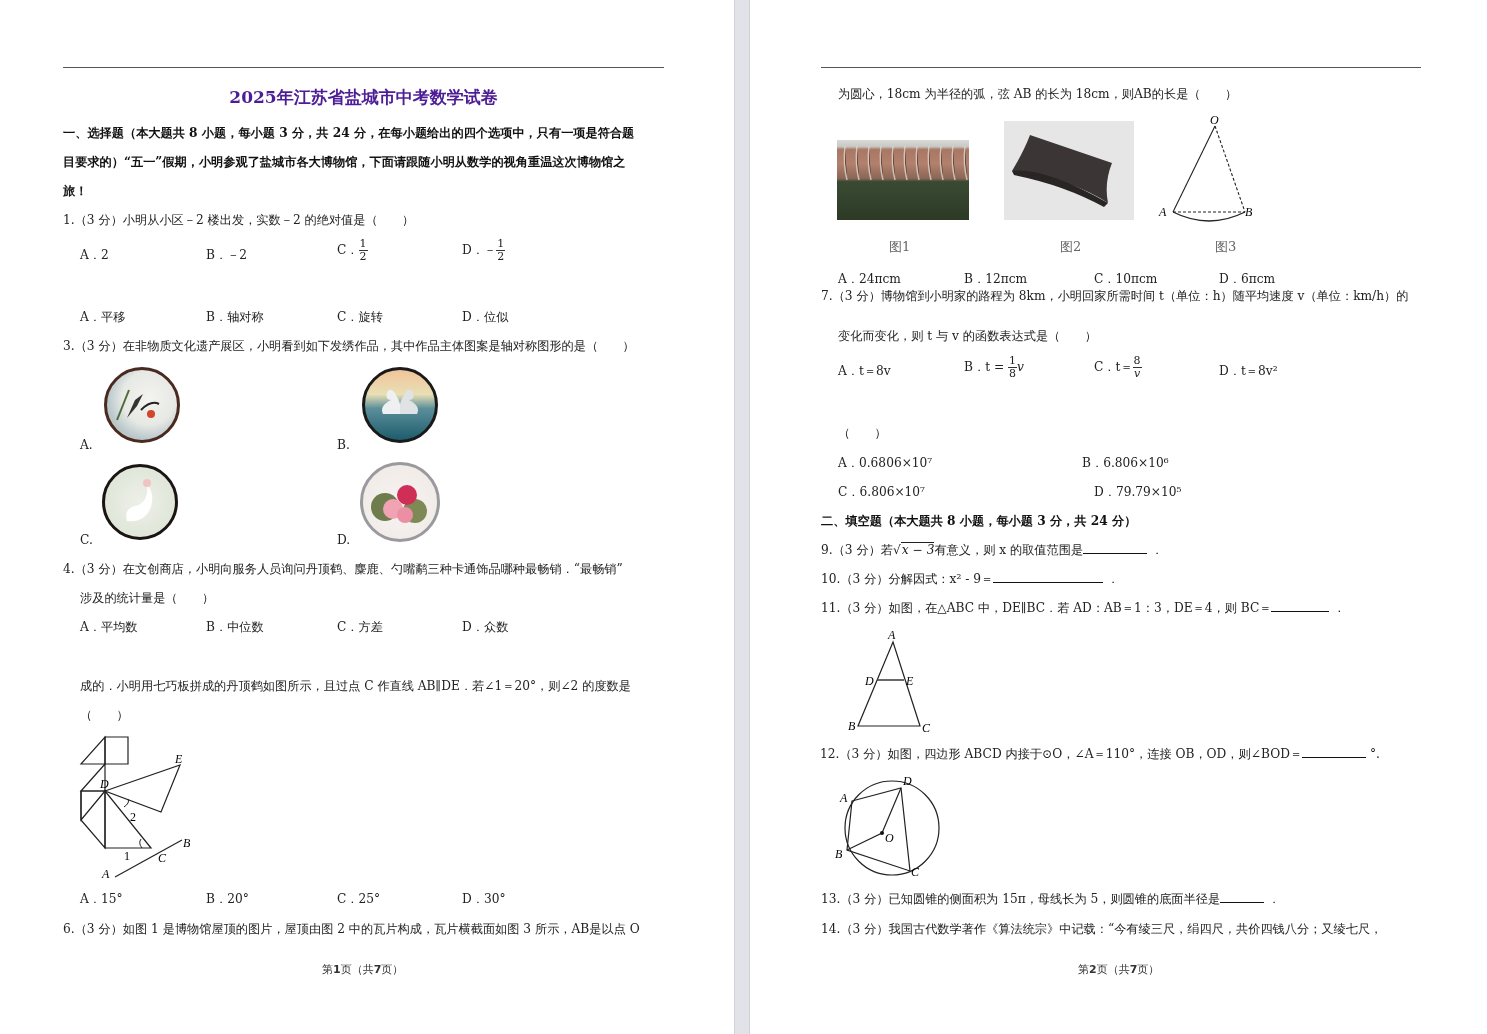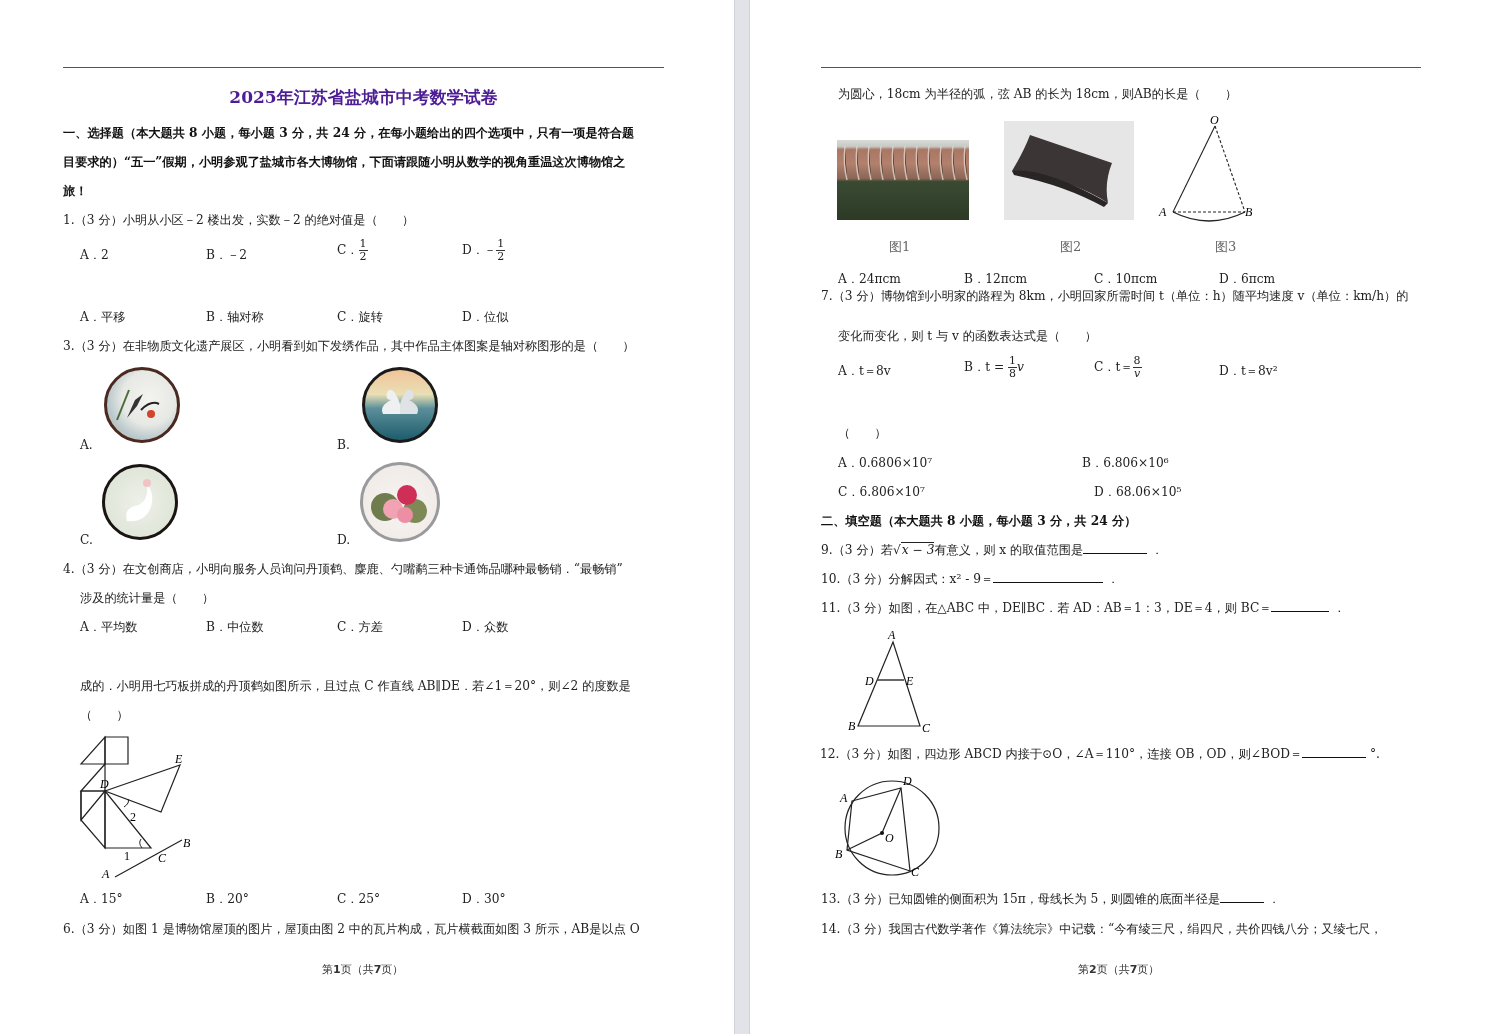--- a/index.html
+++ b/index.html
@@ -212,21 +212,21 @@
   </div>
   <div class="opt" style="left:344px;top:355px;">
     <span>C．t＝</span><span class="frac"><span class="num">8</span><span class="it">v</span></span>
   </div>
   <div class="opt" style="left:469px;top:363px;">D．t＝8v²</div>
 
   <div class="line" style="left:88px;top:425px;">（　　）</div>
   <div class="opt" style="left:88px;top:455px;">A．0.6806×10⁷</div>
   <div class="opt" style="left:332px;top:455px;">B．6.806×10⁶</div>
   <div class="opt" style="left:88px;top:484px;">C．6.806×10⁷</div>
-  <div class="opt" style="left:344px;top:484px;">D．68.06×10⁵</div>
+  <div class="opt" style="left:344px;top:484px;">D．79.79×10⁵</div>
 
   <div class="line sec" style="left:71px;top:513px;">二、填空题（本大题共 8 小题，每小题 3 分，共 24 分）</div>
 
   <div class="line" style="left:71px;top:542px;">
     <span>9.（3 分）若</span>√<span class="sqrt it">x − 3</span><span>有意义，则 x 的取值范围是</span><span class="blank" style="width:64px;"></span> <span>．</span>
   </div>
 
   <div class="line" style="left:71px;top:571px;">
     <span>10.（3 分）分解因式：x² - 9＝</span><span class="blank" style="width:110px;"></span> <span>．</span>
   </div>

